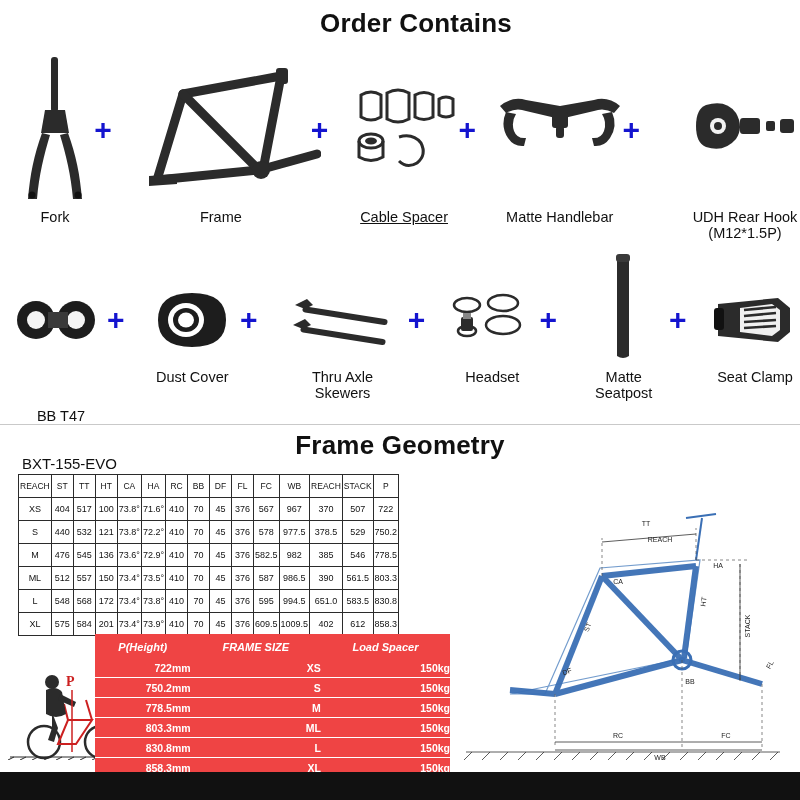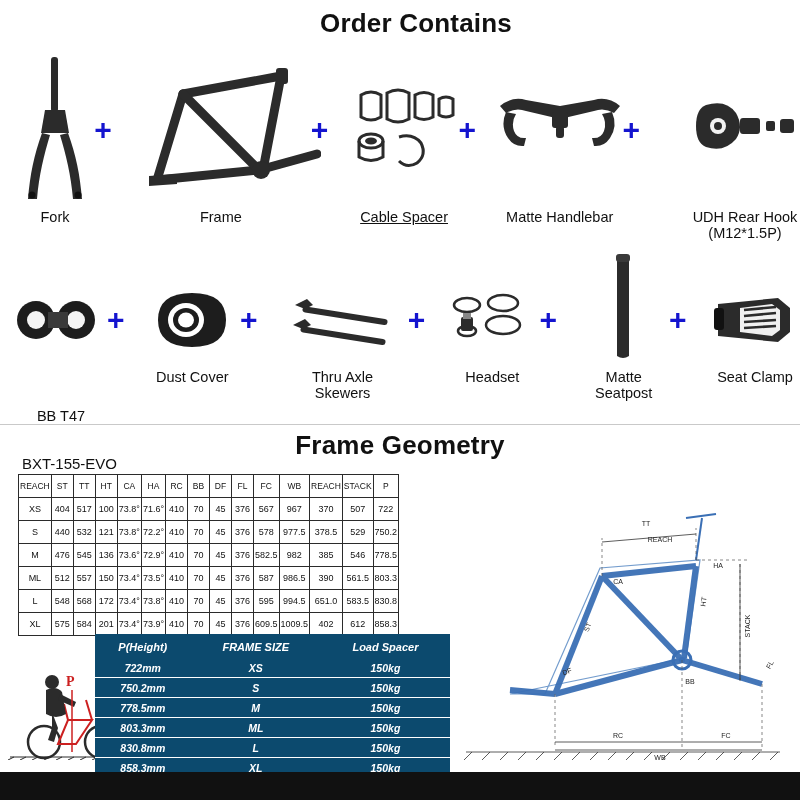--- a/index.html
+++ b/index.html
@@ -67,37 +67,36 @@
     white-space: nowrap;
   }
   #geo-table th { font-weight: normal; font-size: 8.5px; }
   #geo-table td.size-col, #geo-table th.size-col { width: 30px; }
   #geo-table td { min-width: 22px; }
 
   
   #hs-table {
     position: absolute; left: 95px; top: 634px;
     width: 355px;
-    background: #0c4a6e;
+    background: #ef4444;
     color: #ffffff;
     font-size: 10.5px;
     padding: 4px 0 6px 0;
   }
   #hs-table table { width: 100%; border-collapse: collapse; }
   #hs-table th {
     font-style: italic; font-weight: bold; font-size: 11px;
     padding: 3px 0 5px 0; text-align: center;
   }
   #hs-table td {
-    text-align: center;
+    text-align: right;
     font-weight: bold;
     font-size: 10.5px;
     padding: 4px 0 3px 0;
     border-bottom: 1px solid #ffffff;
-    font-style: italic;
   }
   #hs-table tr:last-child td { border-bottom: none; }
 
   
   #bottom-bar {
     position: absolute; left: 0; top: 772px; width: 800px; height: 28px;
     background: #111111;
   }
   #rider { position: absolute; left: 6px; top: 660px; }
   #geo-draw { position: absolute; left: 450px; top: 498px; }

